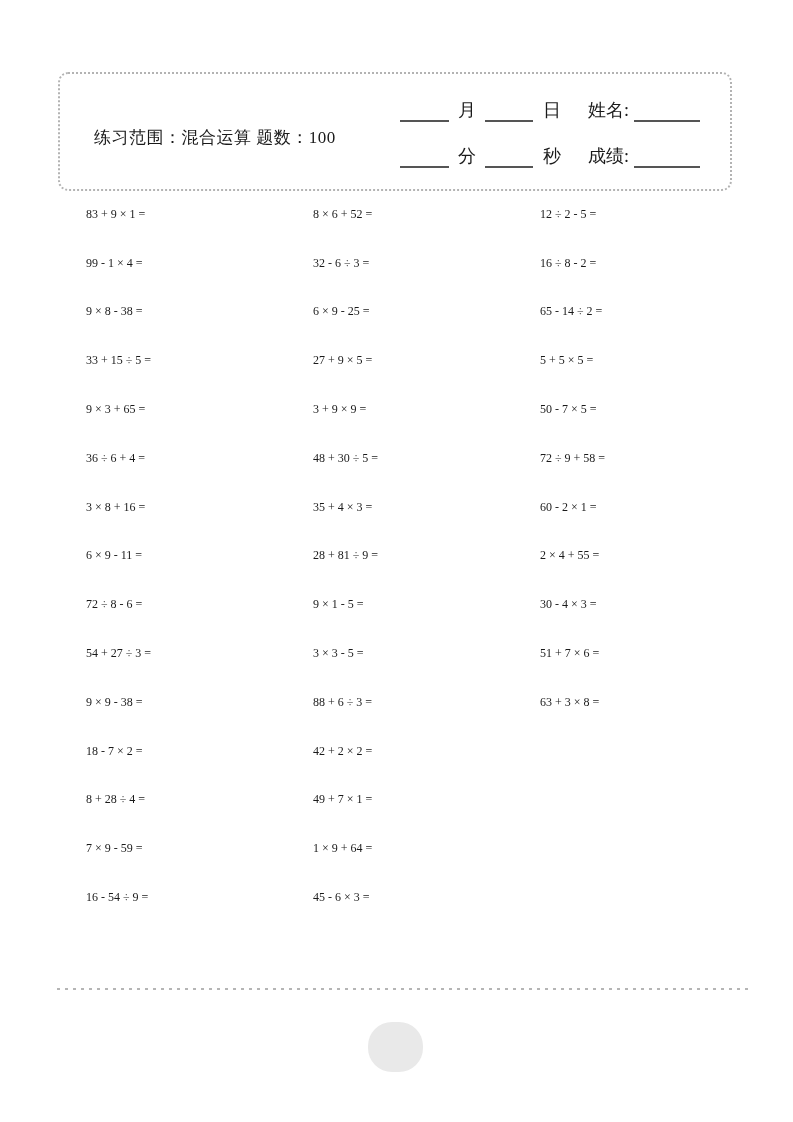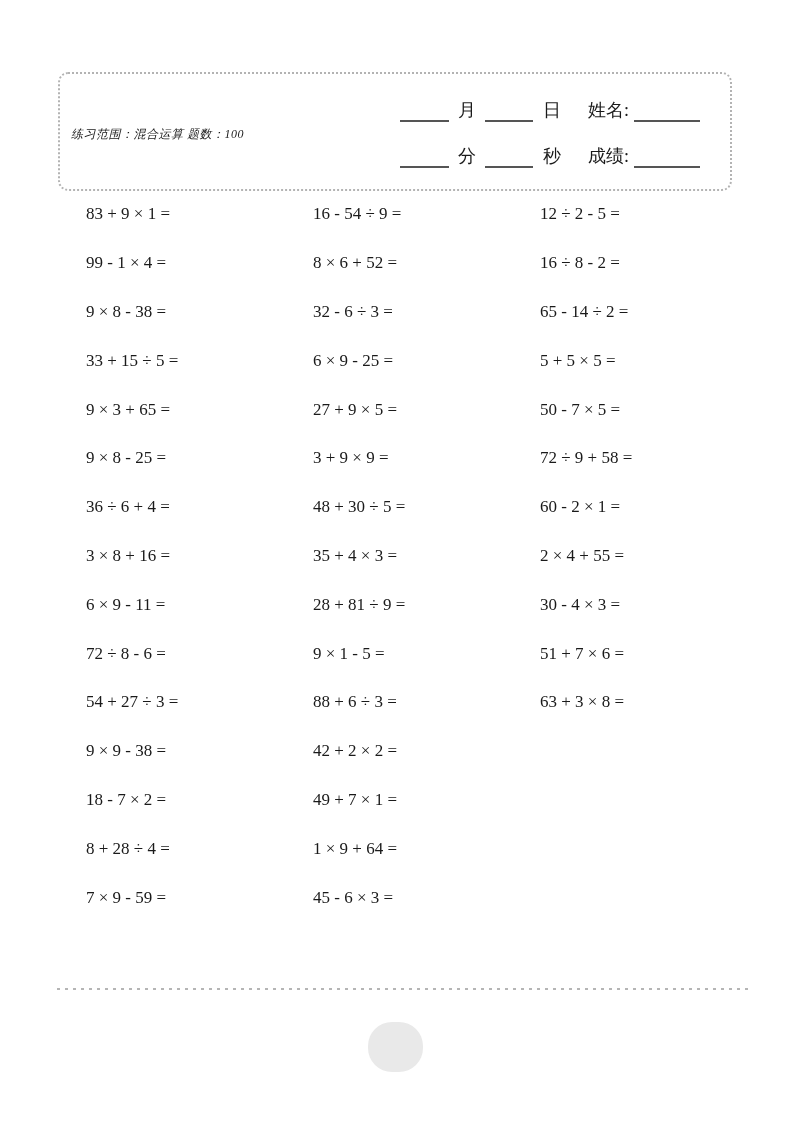--- a/index.html
+++ b/index.html
@@ -15,25 +15,24 @@
   }
   .header-box {
     position: absolute;
     left: 58px; top: 72px;
     width: 674px; height: 119px;
     border: 2px dotted #b3b3b3;
     border-radius: 10px;
   }
   .info-label {
     position: absolute;
-    left: 11px; top: 52px;
-    font-size: 12px;
+    left: 34px; top: 52px;
+    font-size: 17px;
     letter-spacing: 0.5px;
     white-space: nowrap;
-    font-style: italic;
   }
   .field-row {
     position: absolute;
     left: 340px;
     display: flex;
     align-items: flex-end;
     font-size: 18px;
     white-space: nowrap;
   }
   .field-row.row1 { top: 24px; }
@@ -51,21 +50,21 @@
     position: absolute;
     left: 86px; top: 190px;
     display: grid;
     grid-auto-flow: column;
     grid-template-rows: repeat(15, 48.8px);
     grid-template-columns: 227px 227px 227px;
   }
   .cell {
     display: flex;
     align-items: center;
-    font-size: 17px;
+    font-size: 12px;
     white-space: nowrap;
   }
   .divider {
     position: absolute;
     left: 57px; top: 988px;
     width: 692px; height: 2px;
     background: repeating-linear-gradient(90deg, #b5b5b5 0 3px, transparent 3px 8px);
   }
   .footer-blob {
     position: absolute;
@@ -101,41 +100,41 @@
       <span class="blank b66"></span>
     </div>
   </div>
 
   <div class="problems-grid">
     <div class="cell">83 + 9 × 1 =</div>
     <div class="cell">99 - 1 × 4 =</div>
     <div class="cell">9 × 8 - 38 =</div>
     <div class="cell">33 + 15 ÷ 5 =</div>
     <div class="cell">9 × 3 + 65 =</div>
-    <div class="cell">9 × 8 - 25 =</div>
     <div class="cell">36 ÷ 6 + 4 =</div>
     <div class="cell">3 × 8 + 16 =</div>
     <div class="cell">6 × 9 - 11 =</div>
     <div class="cell">72 ÷ 8 - 6 =</div>
     <div class="cell">54 + 27 ÷ 3 =</div>
     <div class="cell">9 × 9 - 38 =</div>
     <div class="cell">18 - 7 × 2 =</div>
     <div class="cell">8 + 28 ÷ 4 =</div>
 
     <div class="cell">7 × 9 - 59 =</div>
     <div class="cell">16 - 54 ÷ 9 =</div>
     <div class="cell">8 × 6 + 52 =</div>
     <div class="cell">32 - 6 ÷ 3 =</div>
     <div class="cell">6 × 9 - 25 =</div>
     <div class="cell">27 + 9 × 5 =</div>
     <div class="cell">3 + 9 × 9 =</div>
     <div class="cell">48 + 30 ÷ 5 =</div>
     <div class="cell">35 + 4 × 3 =</div>
     <div class="cell">28 + 81 ÷ 9 =</div>
     <div class="cell">9 × 1 - 5 =</div>
+    <div class="cell">3 × 3 - 5 =</div>
     <div class="cell">88 + 6 ÷ 3 =</div>
     <div class="cell">42 + 2 × 2 =</div>
 
     <div class="cell">49 + 7 × 1 =</div>
     <div class="cell">1 × 9 + 64 =</div>
     <div class="cell">45 - 6 × 3 =</div>
     <div class="cell">12 ÷ 2 - 5 =</div>
     <div class="cell">16 ÷ 8 - 2 =</div>
     <div class="cell">65 - 14 ÷ 2 =</div>
     <div class="cell">5 + 5 × 5 =</div>

